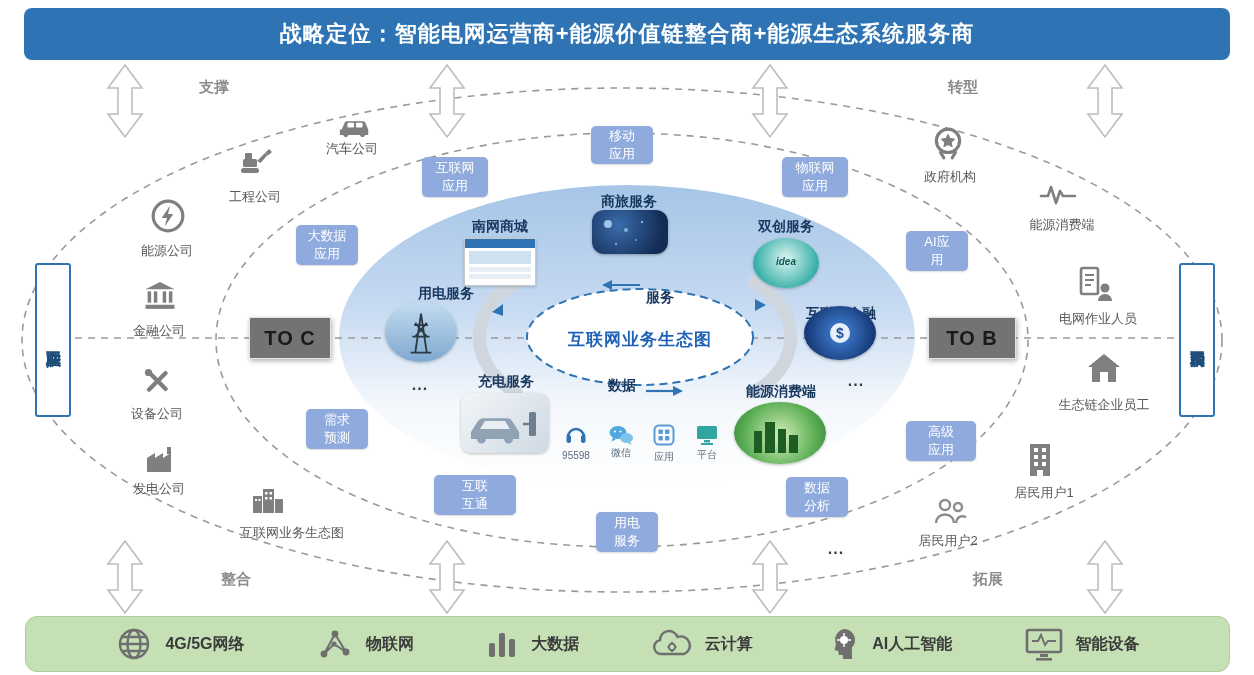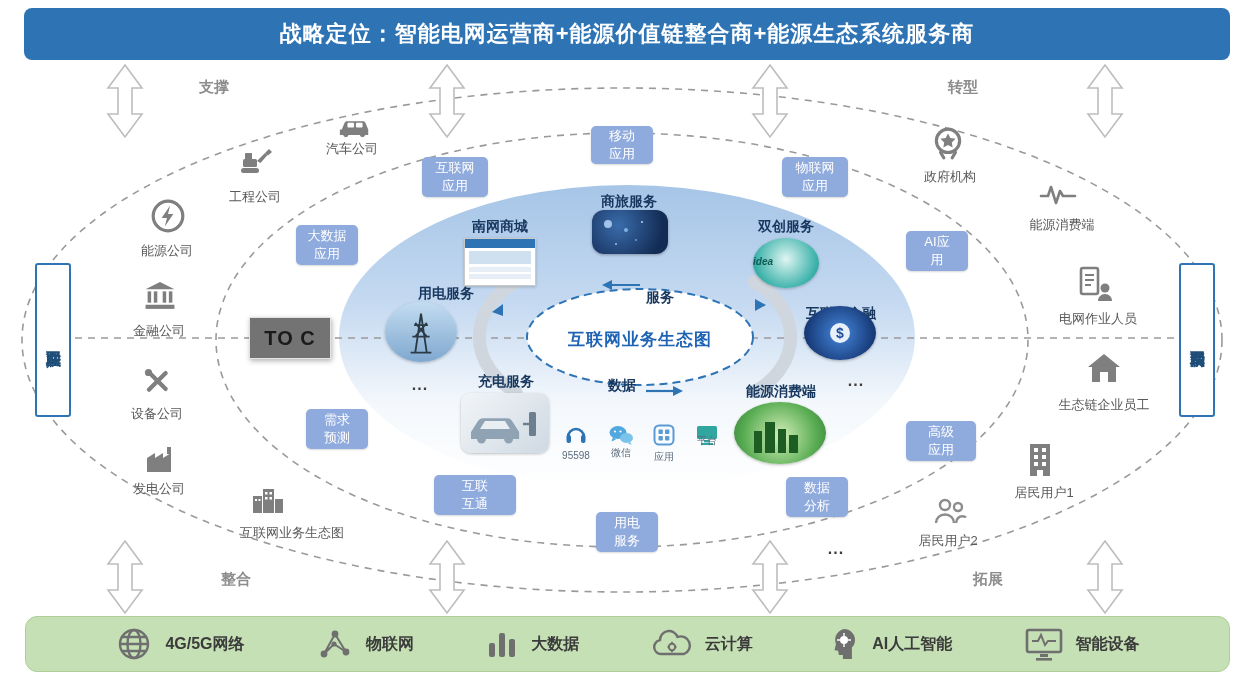--- a/index.html
+++ b/index.html
@@ -81,20 +81,21 @@
 
   <div class="corner" style="left:199px;top:78px">支撑</div>
   <div class="corner" style="left:948px;top:78px">转型</div>
   <div class="corner" style="left:221px;top:570px">整合</div>
   <div class="corner" style="left:973px;top:570px">拓展</div>
 
   <div class="vbox" style="left:35px;top:263px">产业互联网</div>
   <div class="vbox" style="left:1179px;top:263px">消费互联网</div>
 
   <div class="tobox" style="left:249px;top:317px;width:82px;height:42px">TO C</div>
+  <div class="tobox" style="left:928px;top:317px;width:88px;height:42px">TO B</div>
 
   <div class="app-box" style="left:422px;top:157px;width:66px;height:40px">
     <span>互联网</span>
       <span>应用</span>
   </div>
   <div class="app-box" style="left:591px;top:126px;width:62px;height:38px">
     <span>移动</span>
       <span>应用</span>
   </div>
   <div class="app-box" style="left:782px;top:157px;width:66px;height:40px">
@@ -138,21 +139,21 @@
     <div style="height:5px;margin:2px 4px 0;background:#e8eef6"></div>
   </div>
 
   <div class="svc-label" style="left:629px;top:193px">商旅服务</div>
   <div class="thumb" style="left:592px;top:210px;width:76px;height:44px;border-radius:12px;background:radial-gradient(circle at 35% 35%, #3a6cab, #132c55 78%);box-shadow:0 1px 3px rgba(0,0,0,.3)">
     <div style="position:absolute;left:12px;top:10px;width:8px;height:8px;border-radius:50%;background:#9fc3ea;box-shadow:18px 6px 0 -2px #7fb0e2, 34px -2px 0 -3px #bcd7f2, 28px 16px 0 -3px #6aa0d8, 8px 20px 0 -3px #9fc3ea"></div>
   </div>
 
   <div class="svc-label" style="left:786px;top:218px">双创服务</div>
   <div class="thumb" style="left:753px;top:238px;width:66px;height:50px;border-radius:50%;background:radial-gradient(circle at 50% 42%, #dff5f2, #3ab1a9 70%, #1f8d86);box-shadow:0 1px 3px rgba(0,0,0,.25)">
-    <div style="position:absolute;left:0;right:0;top:18px;text-align:left;color:#0c5a55;font-size:10px;font-style:italic;font-weight:bold">idea</div>
+    <div style="position:absolute;left:0;right:0;top:18px;text-align:center;color:#0c5a55;font-size:10px;font-style:italic;font-weight:bold">idea</div>
   </div>
 
   <div class="svc-label" style="left:446px;top:285px">用电服务</div>
   <div class="thumb" style="left:385px;top:302px;width:72px;height:60px;border-radius:50%;background:linear-gradient(#c3dcf1,#7fa8cf);box-shadow:0 1px 3px rgba(0,0,0,.25)">
     <svg width="46" height="46" viewBox="0 0 40 40" style="position:absolute;left:13px;top:7px">
       <g stroke="#2b3a45" stroke-width="1.6" fill="none">
         <path d="M15 38L20 4l5 34M11 38h18M14 14h12M12.5 24h15M15 12l10 12M25 12l-10 12"></path>
       </g>
     </svg>
   </div>
@@ -226,21 +227,21 @@
   </div>
   <div class="ch-label" style="left:664px;top:450px">应用</div>
 
   <div class="gicon" style="left:707px;top:424px">
     <svg width="24" height="22" viewBox="0 0 24 22">
         <rect x="2" y="2" width="20" height="13" rx="1.5" fill="#31a5a0"></rect>
         <rect x="9" y="16" width="6" height="2.4" fill="#31a5a0"></rect>
         <rect x="6" y="19" width="12" height="2" fill="#31a5a0"></rect>
       </svg>
   </div>
-  <div class="ch-label" style="left:707px;top:434px">平台</div>
+  <div class="ch-label" style="left:707px;top:448px">平台</div>
 
   <div class="gicon" style="left:355px;top:116px">
     <svg width="34" height="25" viewBox="0 0 36 26">
         <path fill="#7f7f7f" d="M4 14l3-7c.4-1 1.4-1.6 2.5-1.6h17c1.1 0 2.1.6 2.5 1.6l3 7v6h-3.2a3 3 0 0 1-5.8 0H11.2a3 3 0 0 1-5.8 0H2v-6z"></path>
         <rect x="10" y="7" width="7" height="5" rx="1" fill="#fff"></rect>
         <rect x="19" y="7" width="7" height="5" rx="1" fill="#fff"></rect>
       </svg>
   </div>
   <div class="glabel" style="left:352px;top:140px">汽车公司</div>
 

